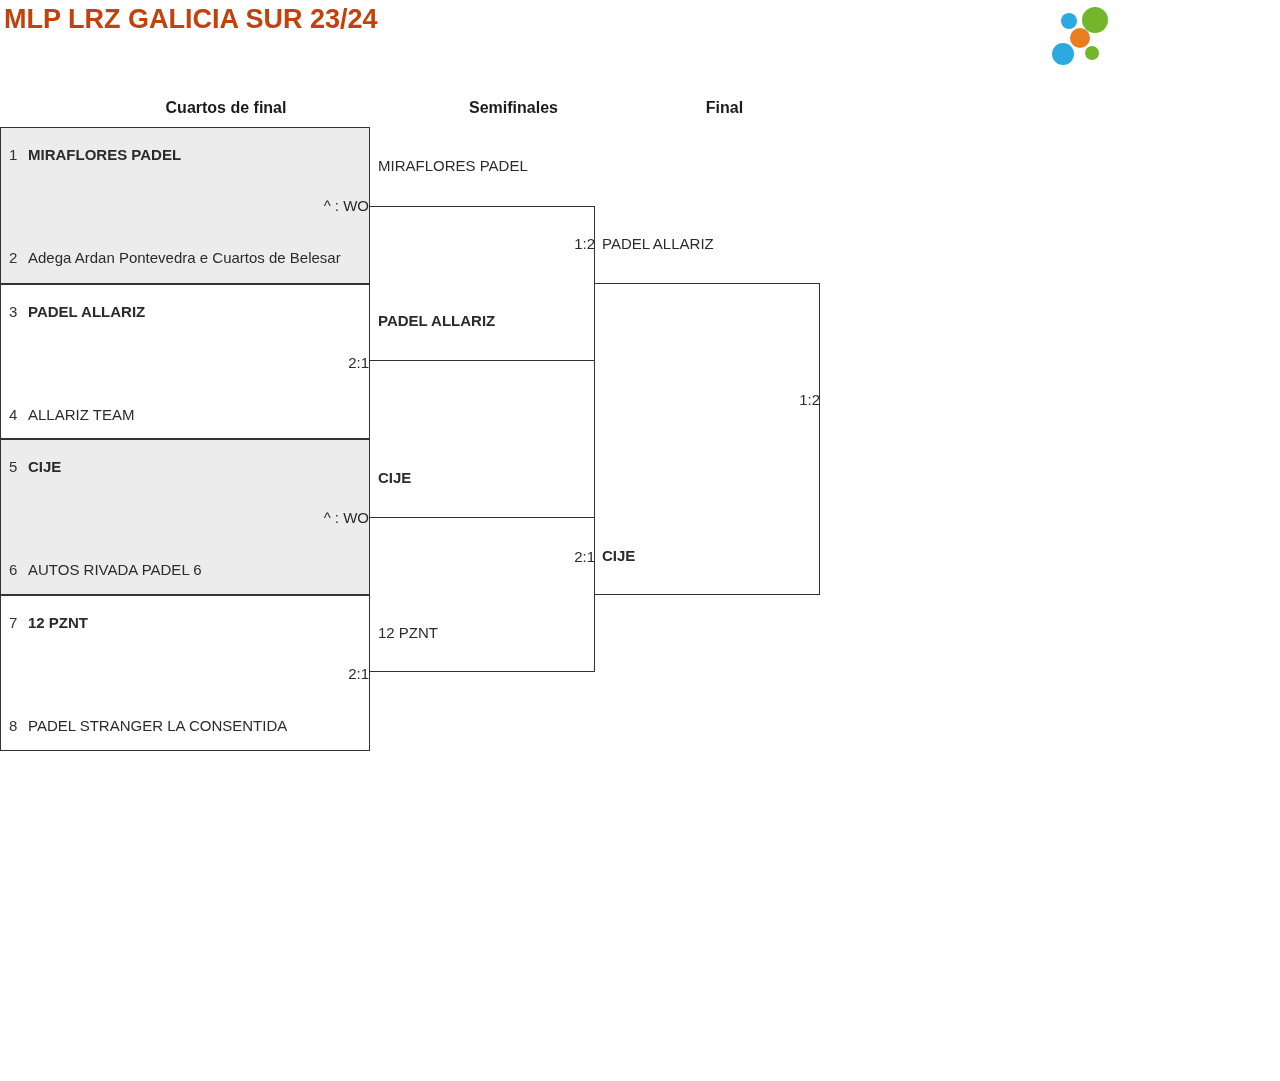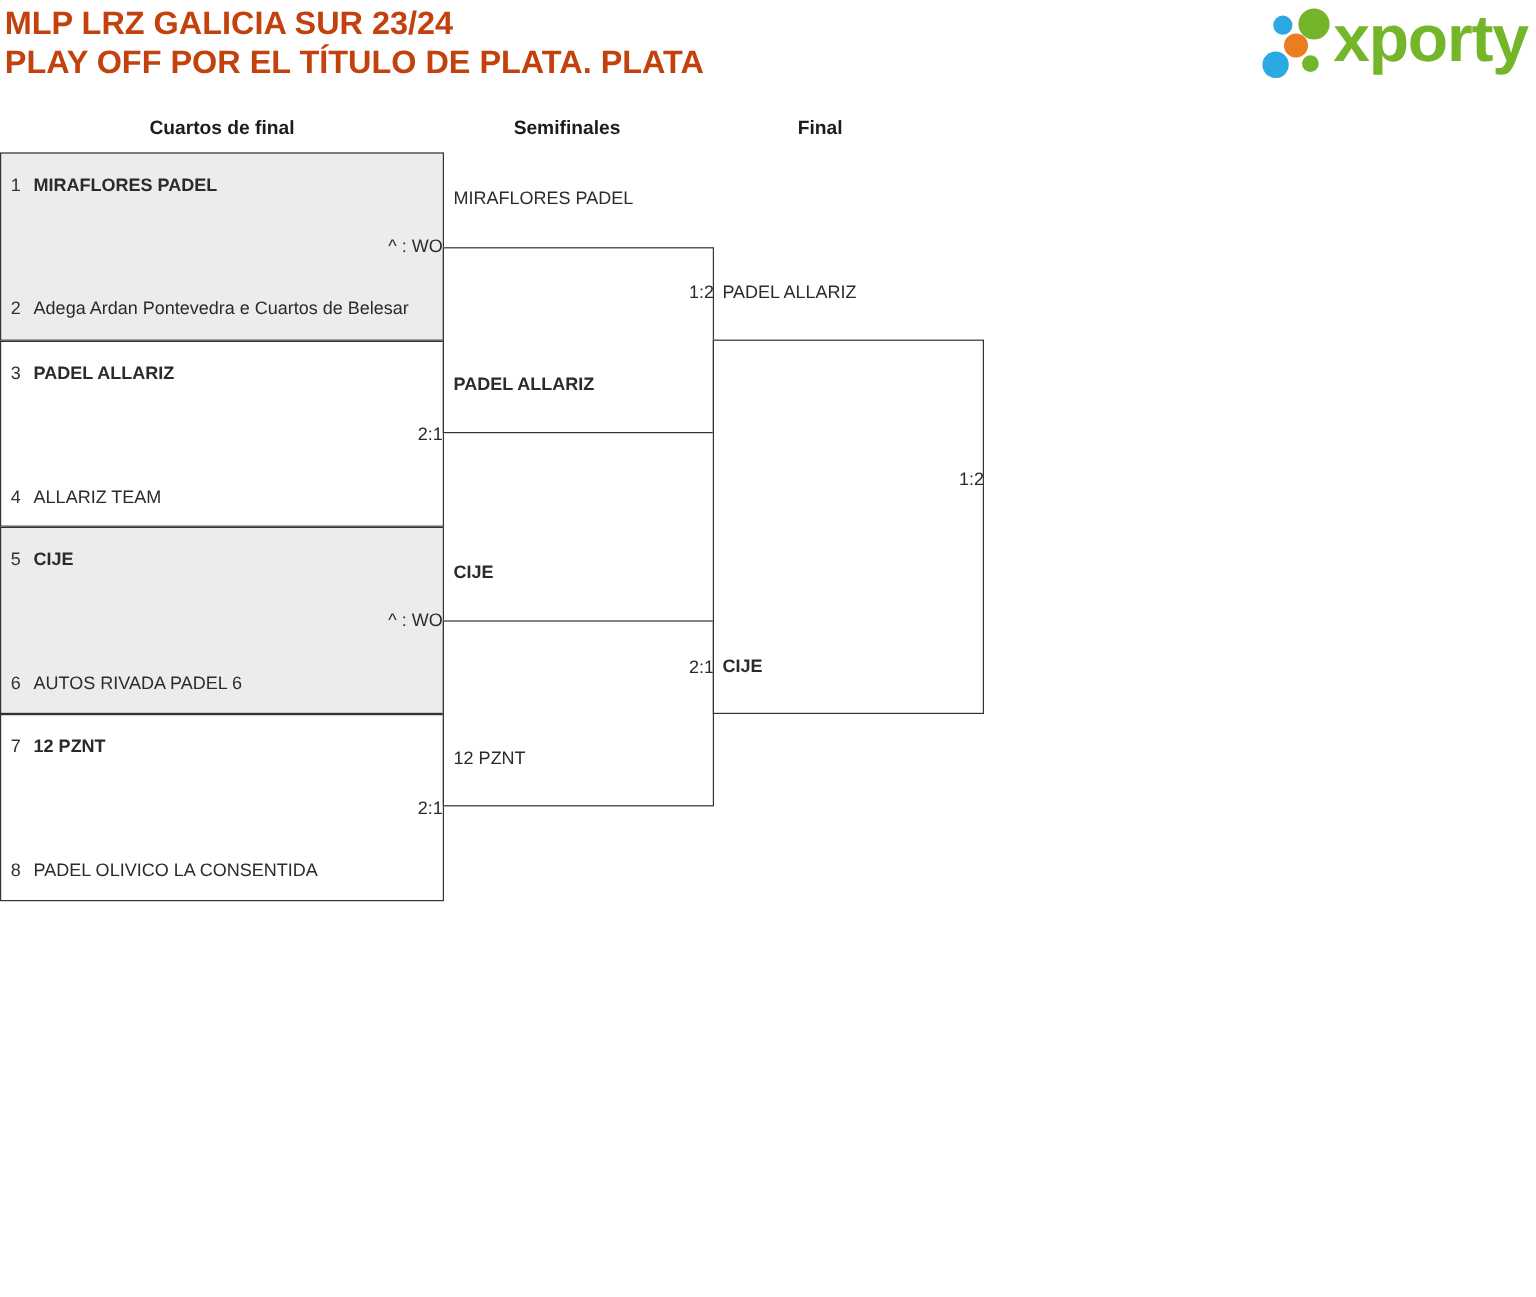--- a/index.html
+++ b/index.html
@@ -13,21 +13,21 @@
   
   .title{position:absolute;left:4px;top:3px;font-size:27px;font-weight:700;
          line-height:33px;color:#c2410c;letter-spacing:0px;white-space:nowrap;}
   .logo{position:absolute;left:1048px;top:2px;width:230px;height:70px;}
   .logo-dots{position:absolute;left:0;top:2px;}
   .logo-word{position:absolute;left:63px;top:-3px;font-size:55px;line-height:66px;
              font-weight:700;color:#74b629;letter-spacing:-1px;}
 
   
   .round-header{position:absolute;top:97px;height:22px;font-size:16px;font-weight:700;
-                color:#1c1c1c;text-align:center;line-height:22px;}
+                color:#1c1c1c;text-align:center;line-height:22px;padding-left:41px;}
   .rh-qf{left:0;width:370px;}
   .rh-sf{left:360px;width:225px;}
   .rh-f{left:571px;width:225px;}
 
   
   .box{position:absolute;border:1.5px solid #333333;box-sizing:border-box;background:#ffffff;}
   .box.shaded{background:#ececec;}
 
   .team-row{position:absolute;left:8px;display:flex;font-size:15px;line-height:18px;
             color:#2b2b2b;white-space:nowrap;}
@@ -42,32 +42,30 @@
   .slot-score{top:69px;}
   .slot-b{top:121px;}
 </style>
 </head>
 <body>
 
 <div class="page">
 
   <div class="title">
     <div>MLP LRZ GALICIA SUR 23/24</div>
-    <div>PLAY OFF POR EL TÍTULO DE PLATA. PLATA</div>
   </div>
 
   <div class="logo">
     <svg class="logo-dots" width="62" height="62" viewBox="0 0 62 62">
       <circle cx="21" cy="17" r="8" fill="#2ba9e0"></circle>
       <circle cx="47" cy="16" r="13" fill="#74b629"></circle>
       <circle cx="32" cy="34" r="10" fill="#e97d20"></circle>
       <circle cx="15" cy="50" r="11" fill="#2ba9e0"></circle>
       <circle cx="44" cy="49" r="7" fill="#74b629"></circle>
     </svg>
-    <span class="logo-word">xporty</span>
   </div>
 
   <div class="round-header rh-qf">Cuartos de final</div>
   <div class="round-header rh-sf">Semifinales</div>
   <div class="round-header rh-f">Final</div>
 
   <div class="box shaded" style="left:0;top:127px;width:370px;height:157px;">
     <div class="team-row slot-a">
       <span class="seed">1</span>
       <span class="winner">MIRAFLORES PADEL</span>
@@ -104,21 +102,21 @@
   </div>
 
   <div class="box" style="left:0;top:595px;width:370px;height:156px;">
     <div class="team-row slot-a">
       <span class="seed">7</span>
       <span class="winner">12 PZNT</span>
     </div>
     <div class="score slot-score">2:1</div>
     <div class="team-row slot-b">
       <span class="seed">8</span>
-      <span>PADEL OLIVICO LA CONSENTIDA</span>
+      <span>PADEL STRANGER LA CONSENTIDA</span>
     </div>
   </div>
 
   <div class="entrant" style="left:378px;top:157px;">MIRAFLORES PADEL</div>
   <div class="box" style="left:369px;top:206px;width:226px;height:155px;"></div>
   <div class="score" style="left:369px;top:235px;width:226px;">1:2</div>
   <div class="entrant winner" style="left:378px;top:312px;">PADEL ALLARIZ</div>
 
   <div class="entrant winner" style="left:378px;top:469px;">CIJE</div>
   <div class="box" style="left:369px;top:517px;width:226px;height:155px;"></div>

